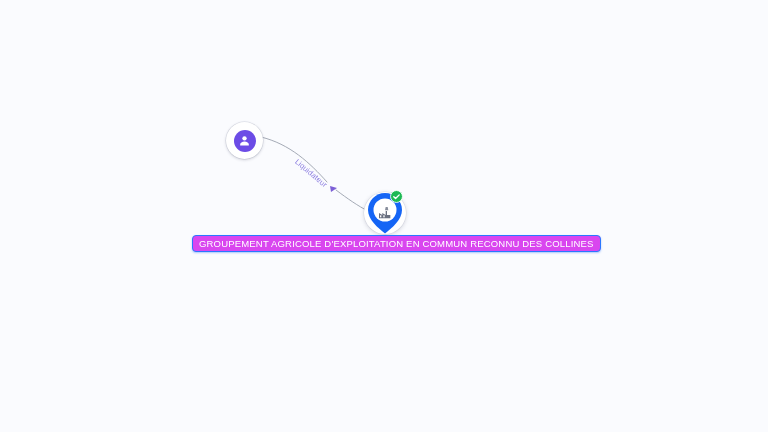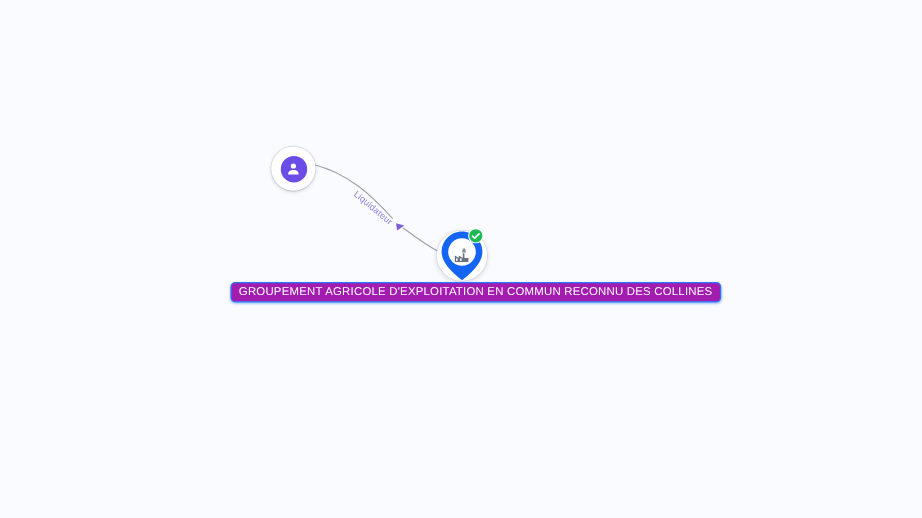--- a/index.html
+++ b/index.html
@@ -120,21 +120,21 @@
   }
   #verified-badge svg { display: block; }
 
   
   #company-label {
     position: absolute;
     left: 192px;
     top: 235px;
     height: 17px;
     box-sizing: border-box;
-    background: #a21caf;
+    background: #d946ef;
     border: 1px solid #2a77ff;
     border-radius: 4px;
     color: #ffffff;
     font-size: 9.5px;
     line-height: 15px;
     letter-spacing: 0.18px;
     padding: 0 6px;
     white-space: nowrap;
     box-shadow: 0 1px 2px rgba(21,101,245,0.35);
   }

